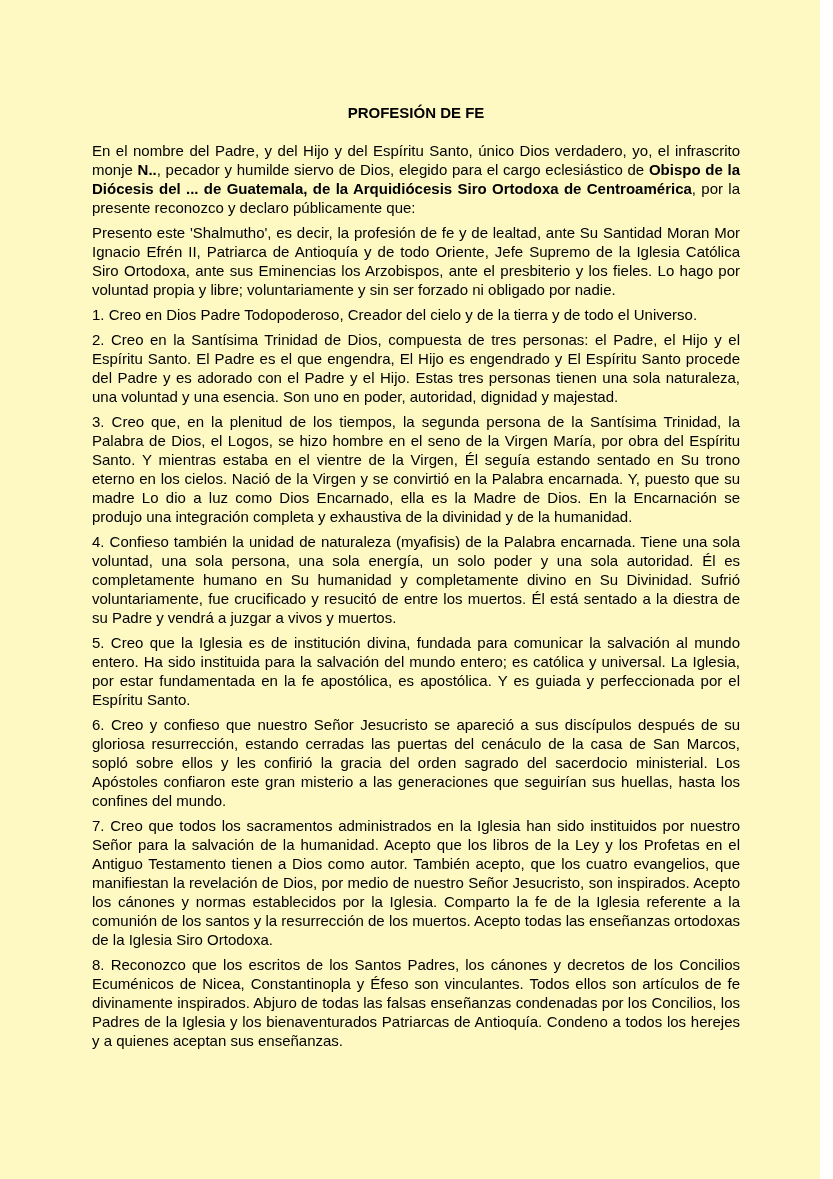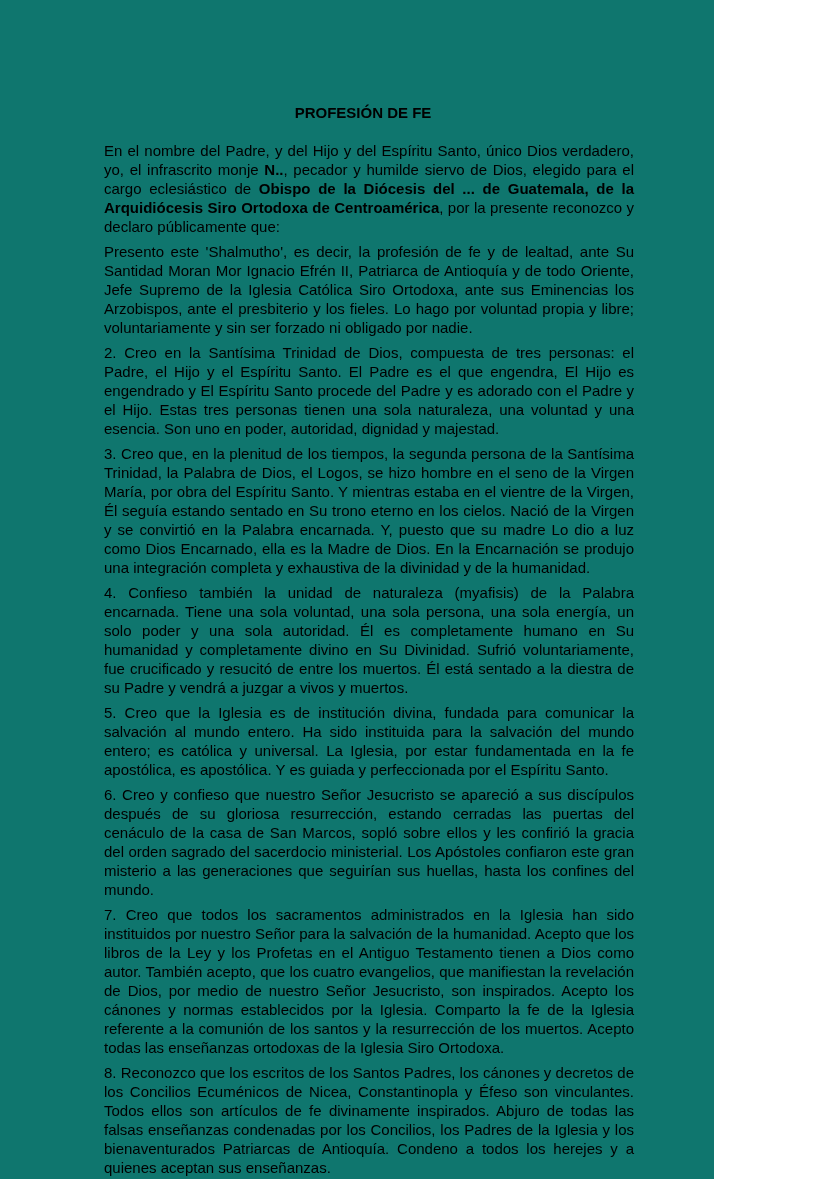--- a/index.html
+++ b/index.html
@@ -2,56 +2,57 @@
 <html><head>
 <meta charset="utf-8">
 <style>
   html, body {
     margin: 0;
     padding: 0;
     background: #ffffff;
   }
   .page {
     position: relative;
-    width: 714px;
+    width: 820px;
     height: 1179px;
-    background: #0f766e;
+    background: #fef9c3;
     box-sizing: border-box;
     padding: 103px 80px 0 92px;
     font-family: "Liberation Sans", "DejaVu Sans", sans-serif;
     font-size: 15px;
     line-height: 19px;
     color: #000000;
     overflow: hidden;
   }
   .title, .subtitle {
     font-size: 15px;
     font-weight: bold;
     text-align: center;
     line-height: 19px;
   }
   .title { margin: 0 0 19px 0; }
   .subtitle { margin: 0 0 12px 0; }
   .doc-body p {
-    margin: 0 0 6px 12px;
+    margin: 0 0 6px 0;
     text-align: justify;
     text-justify: inter-word;
   }
   .doc-body .bold {
     font-weight: bold;
   }
 </style>
 </head>
 <body>
 
 <div class="page">
   <div class="title">PROFESIÓN DE FE</div>
   <div class="doc-body">
       <p><span>En el nombre del Padre, y del Hijo y del Espíritu Santo, único Dios verdadero, yo, el infrascrito monje </span><span class="bold">N..</span><span>, pecador y humilde siervo de Dios, elegido para el cargo eclesiástico de </span><span class="bold">Obispo de la Diócesis del ... de Guatemala, de la Arquidiócesis Siro Ortodoxa de Centroamérica</span><span>, por la presente reconozco y declaro públicamente que:</span></p>
       <p><span>Presento este 'Shalmutho', es decir, la profesión de fe y de lealtad, ante Su Santidad Moran Mor Ignacio Efrén II, Patriarca de Antioquía y de todo Oriente, Jefe Supremo de la Iglesia Católica Siro Ortodoxa, ante sus Eminencias los Arzobispos, ante el presbiterio y los fieles. Lo hago por voluntad propia y libre; voluntariamente y sin ser forzado ni obligado por nadie.</span></p>
+      <p><span>1. Creo en Dios Padre Todopoderoso, Creador del cielo y de la tierra y de todo el Universo.</span></p>
       <p><span>2. Creo en la Santísima Trinidad de Dios, compuesta de tres personas: el Padre, el Hijo y el Espíritu Santo. El Padre es el que engendra, El Hijo es engendrado y El Espíritu Santo procede del Padre y es adorado con el Padre y el Hijo. Estas tres personas tienen una sola naturaleza, una voluntad y una esencia. Son uno en poder, autoridad, dignidad y majestad.</span></p>
       <p><span>3. Creo que, en la plenitud de los tiempos, la segunda persona de la Santísima Trinidad, la Palabra de Dios, el Logos, se hizo hombre en el seno de la Virgen María, por obra del Espíritu Santo. Y mientras estaba en el vientre de la Virgen, Él seguía estando sentado en Su trono eterno en los cielos. Nació de la Virgen y se convirtió en la Palabra encarnada. Y, puesto que su madre Lo dio a luz como Dios Encarnado, ella es la Madre de Dios. En la Encarnación se produjo una integración completa y exhaustiva de la divinidad y de la humanidad.</span></p>
       <p><span>4. Confieso también la unidad de naturaleza (myafisis) de la Palabra encarnada. Tiene una sola voluntad, una sola persona, una sola energía, un solo poder y una sola autoridad. Él es completamente humano en Su humanidad y completamente divino en Su Divinidad. Sufrió voluntariamente, fue crucificado y resucitó de entre los muertos. Él está sentado a la diestra de su Padre y vendrá a juzgar a vivos y muertos.</span></p>
       <p><span>5. Creo que la Iglesia es de institución divina, fundada para comunicar la salvación al mundo entero. Ha sido instituida para la salvación del mundo entero; es católica y universal. La Iglesia, por estar fundamentada en la fe apostólica, es apostólica. Y es guiada y perfeccionada por el Espíritu Santo.</span></p>
       <p><span>6. Creo y confieso que nuestro Señor Jesucristo se apareció a sus discípulos después de su gloriosa resurrección, estando cerradas las puertas del cenáculo de la casa de San Marcos, sopló sobre ellos y les confirió la gracia del orden sagrado del sacerdocio ministerial. Los Apóstoles confiaron este gran misterio a las generaciones que seguirían sus huellas, hasta los confines del mundo.</span></p>
       <p><span>7. Creo que todos los sacramentos administrados en la Iglesia han sido instituidos por nuestro Señor para la salvación de la humanidad. Acepto que los libros de la Ley y los Profetas en el Antiguo Testamento tienen a Dios como autor. También acepto, que los cuatro evangelios, que manifiestan la revelación de Dios, por medio de nuestro Señor Jesucristo, son inspirados. Acepto los cánones y normas establecidos por la Iglesia. Comparto la fe de la Iglesia referente a la comunión de los santos y la resurrección de los muertos. Acepto todas las enseñanzas ortodoxas de la Iglesia Siro Ortodoxa.</span></p>
       <p><span>8. Reconozco que los escritos de los Santos Padres, los cánones y decretos de los Concilios Ecuménicos de Nicea, Constantinopla y Éfeso son vinculantes. Todos ellos son artículos de fe divinamente inspirados. Abjuro de todas las falsas enseñanzas condenadas por los Concilios, los Padres de la Iglesia y los bienaventurados Patriarcas de Antioquía. Condeno a todos los herejes y a quienes aceptan sus enseñanzas.</span></p>
     </div>
 </div>
 

